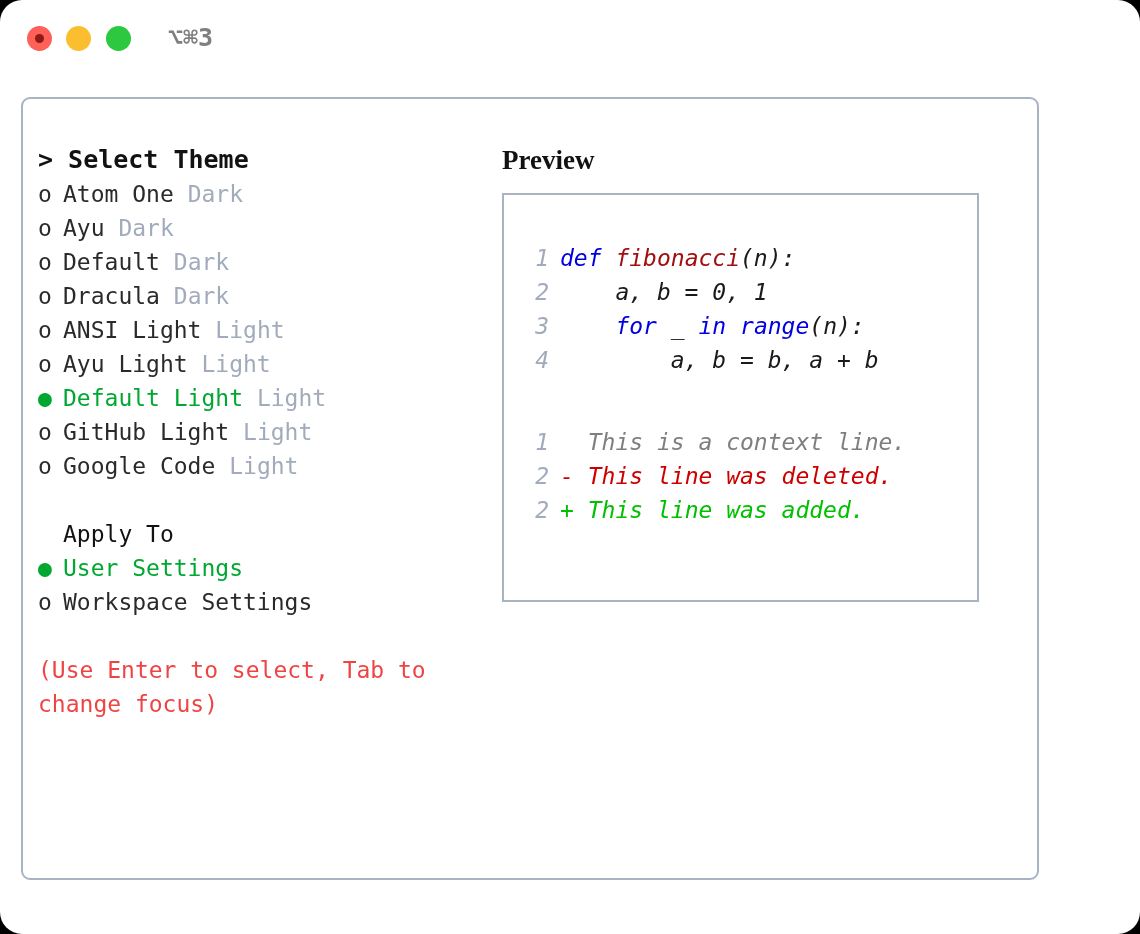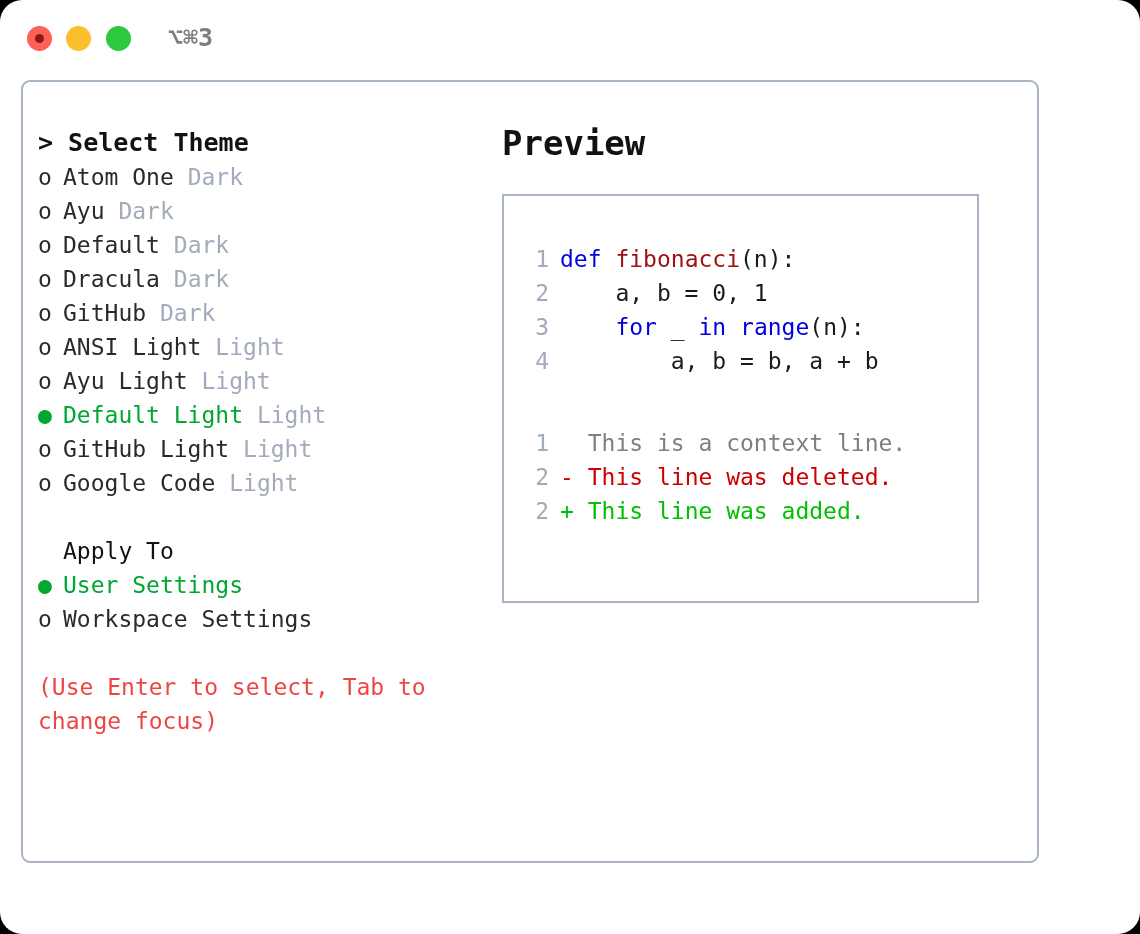--- a/index.html
+++ b/index.html
@@ -57,21 +57,21 @@
     font-weight: bold;
     color: #7f7f7f;
     letter-spacing: 0px;
     line-height: 32px;
   }
 
   
   #panel {
     position: absolute;
     left: 21px;
-    top: 80px;
+    top: 97px;
     width: 1018px;
     height: 783px;
     border: 2px solid #a9b4c2;
     border-radius: 9px;
     background: #ffffff;
   }
 
   
   #left-col {
     position: absolute;
@@ -127,33 +127,35 @@
 
   
   #right-col {
     position: absolute;
     left: 479px;
     top: 44px;
     width: 500px;
   }
 
   #preview-title {
-    font-size: 34px;
+    font-size: 27px;
     font-weight: bold;
     color: #121212;
     line-height: 34px;
+    font-family: Liberation Serif, serif;
   }
 
   #code-box {
-    margin-top: 34px;
+    margin-top: 16px;
     width: 477px;
     height: 409px;
     border: 2px solid #a9b4c2;
     background: #ffffff;
     padding: 46px 16px 0 0;
+    font-style: italic;
   }
 
   .code-line {
     font-size: 23px;
     line-height: 34px;
     white-space: pre;
     padding-left: 17px;
   }
   .lineno {
     display: inline-block;
@@ -186,21 +188,20 @@
 
   <div id="panel">
 
     <div id="left-col">
       <div class="list-header">&gt; Select Theme</div>
       <div id="theme-list">
           <div class="opt-row"><span class="marker marker-off">o</span><span class="opt-label">Atom One</span><span> </span><span class="opt-variant">Dark</span></div>
           <div class="opt-row"><span class="marker marker-off">o</span><span class="opt-label">Ayu</span><span> </span><span class="opt-variant">Dark</span></div>
           <div class="opt-row"><span class="marker marker-off">o</span><span class="opt-label">Default</span><span> </span><span class="opt-variant">Dark</span></div>
           <div class="opt-row"><span class="marker marker-off">o</span><span class="opt-label">Dracula</span><span> </span><span class="opt-variant">Dark</span></div>
-          <div class="opt-row"><span class="marker marker-off">o</span><span class="opt-label">GitHub</span><span> </span><span class="opt-variant">Dark</span></div>
           <div class="opt-row"><span class="marker marker-off">o</span><span class="opt-label">ANSI Light</span><span> </span><span class="opt-variant">Light</span></div>
           <div class="opt-row"><span class="marker marker-off">o</span><span class="opt-label">Ayu Light</span><span> </span><span class="opt-variant">Light</span></div>
           <div class="opt-row"><span class="marker marker-on">●</span><span class="opt-label-sel">Default Light</span><span> </span><span class="opt-variant">Light</span></div>
           <div class="opt-row"><span class="marker marker-off">o</span><span class="opt-label">GitHub Light</span><span> </span><span class="opt-variant">Light</span></div>
           <div class="opt-row"><span class="marker marker-off">o</span><span class="opt-label">Google Code</span><span> </span><span class="opt-variant">Light</span></div>
         </div>
 
       <div class="spacer-block"></div>
 
       <div id="apply-header">Apply To</div>

